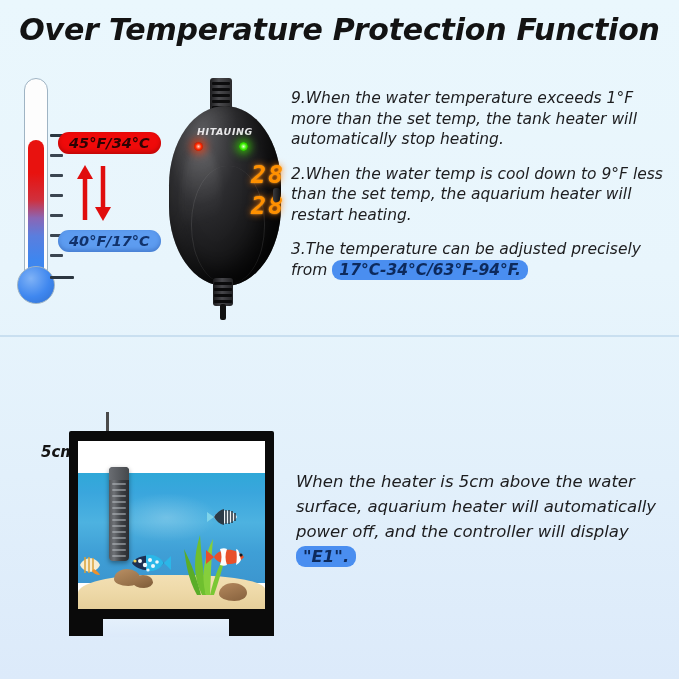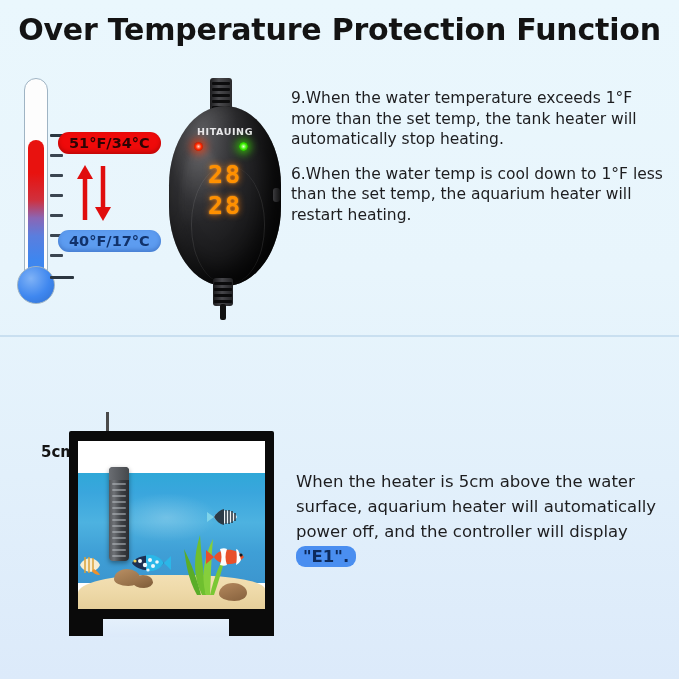--- a/index.html
+++ b/index.html
@@ -1,21 +1,21 @@
 <!DOCTYPE html>
 <html><head>
 <meta charset="utf-8">
 <style>
   html,body{margin:0;padding:0;}
   body{
     width:679px;height:679px;overflow:hidden;
     font-family:"DejaVu Sans","Liberation Sans",sans-serif;
     background:linear-gradient(180deg,#eaf7fd 0%,#e8f5fc 40%,#e2f0fb 70%,#dceafa 100%);
   }
-  .page{position:relative;width:679px;height:550px;}
+  .page{position:relative;width:679px;height:550px;font-style:italic;}
 
   
   .sec1{position:absolute;left:0;top:0;width:679px;height:334px;}
   .title{
     position:absolute;left:0;top:12px;width:679px;text-align:center;
     font-size:30px;font-weight:bold;color:#131313;letter-spacing:-.2px;
     font-family:"DejaVu Sans","Liberation Sans",sans-serif;
   }
   .sec2title{
     position:absolute;left:0;top:349px;width:679px;text-align:center;
@@ -83,21 +83,21 @@
     border-radius:36px/58px;}
   .brand{
     position:absolute;left:0;top:48px;width:120px;text-align:center;
     color:#e8e8ea;font-size:9.5px;font-weight:bold;letter-spacing:.6px;
   }
   .led{position:absolute;width:9px;height:9px;border-radius:50%;}
   .led.red{left:29px;top:64px;background:radial-gradient(circle,#ffd0c0 0%,#ff2a00 45%,#8f0f00 100%);
     box-shadow:0 0 9px 3px rgba(255,50,0,.75);}
   .led.green{left:74px;top:64px;background:radial-gradient(circle,#e2ffd0 0%,#3cf000 45%,#137a00 100%);
     box-shadow:0 0 9px 3px rgba(60,240,0,.7);}
-  .seg{position:absolute;left:0;width:120px;text-align:center;
+  .seg{position:absolute;left:0;width:120px;text-align:right;
     font-family:"DejaVu Sans Mono","Liberation Mono",monospace;
     font-size:25px;font-weight:bold;color:#ff9000;letter-spacing:2px;
     text-shadow:0 0 7px rgba(255,120,0,.95),0 0 2px rgba(255,200,80,.9);}
   .seg.one{top:82px;}
   .seg.two{top:113px;}
   .sidebtn{position:absolute;left:108px;top:110px;width:7px;height:14px;border-radius:3px;
     background:linear-gradient(90deg,#3a3a3d,#121213);}
   .cordbot{
     position:absolute;left:48px;top:200px;width:20px;height:28px;
     background:linear-gradient(90deg,#1a1a1c 0%,#46464a 45%,#222224 100%);
@@ -164,21 +164,21 @@
         <div class="tick short" style="top:20px;"></div>
         <div class="tick short" style="top:40px;"></div>
         <div class="tick short" style="top:60px;"></div>
         <div class="tick short" style="top:80px;"></div>
         <div class="tick short" style="top:100px;"></div>
         <div class="tick short" style="top:120px;"></div>
         <div class="tick long" style="top:142px;"></div>
       </div>
     </div>
 
-    <div class="badge hot">51°F/34°C</div>
+    <div class="badge hot">45°F/34°C</div>
     <div class="badge cold">40°F/17°C</div>
 
     <div class="arrows">
       <svg width="48" height="58" viewBox="0 0 48 58">
         <g>
           <line x1="13" y1="56" x2="13" y2="12" stroke="#e00d0d" stroke-width="4.5"></line>
           <polygon points="13,1 5,15 21,15" fill="#e00d0d"></polygon>
         </g>
         <g>
           <line x1="31" y1="2" x2="31" y2="46" stroke="#e00d0d" stroke-width="4.5"></line>
@@ -209,21 +209,22 @@
         <i style="top:4px"></i>
           <i style="top:10px"></i>
           <i style="top:16px"></i>
           <i style="top:22px"></i>
       </div>
       <div class="cordtail"></div>
     </div>
 
     <div class="txt1">
       <p>9.When the water temperature exceeds 1°F more than the set temp, the tank heater will automatically stop heating.</p>
-      <p>6.When the water temp is cool down to 1°F less than the set temp, the aquarium heater will restart heating.</p>
+      <p>2.When the water temp is cool down to 9°F less than the set temp, the aquarium heater will restart heating.</p>
+      <p><span>3.The temperature can be adjusted precisely from </span><span class="hl">17°C-34°C/63°F-94°F.</span></p>
     </div>
   </div>
 
   <div class="divider"></div>
 
 
   <div class="meas">5cm</div>
   <div class="ibeam">
     <svg width="12" height="36" viewBox="0 0 12 36">
       <line x1="1" y1="2" x2="11" y2="2" stroke="#222" stroke-width="2"></line>

